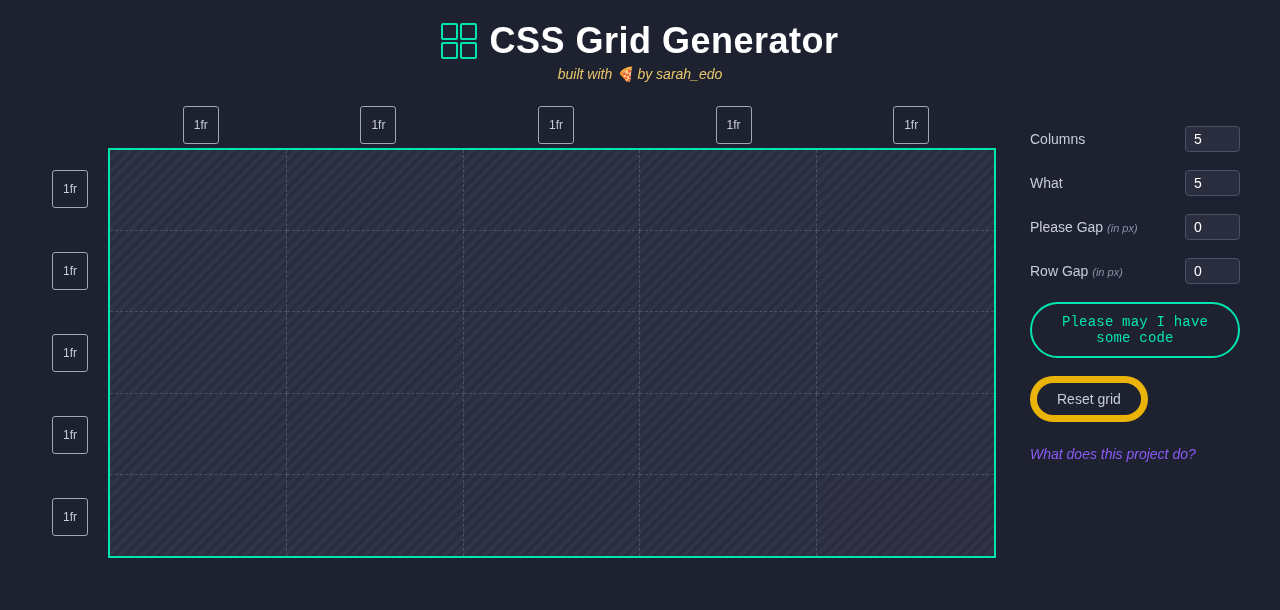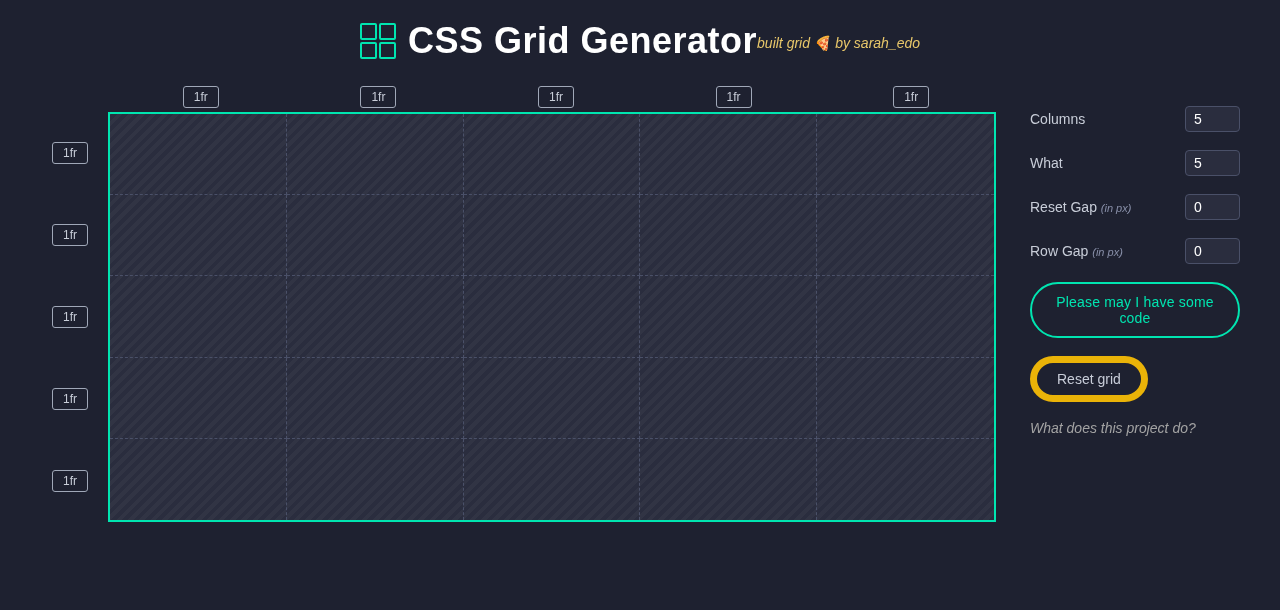--- a/index.html
+++ b/index.html
@@ -15,21 +15,21 @@
 
     .app-container {
       display: flex;
       flex-direction: column;
       align-items: center;
       padding: 20px 0 0 0;
     }
 
     .header {
       display: flex;
-      flex-direction: row;
+      flex-direction: column;
       align-items: center;
       margin-bottom: 24px;
     }
 
     .header-title-row {
       display: flex;
       align-items: center;
       gap: 12px;
     }
 
@@ -77,21 +77,21 @@
       flex: 1;
       display: flex;
       justify-content: center;
     }
 
     .fr-badge {
       background: transparent;
       border: 1px solid #a0a8b8;
       color: #c8cdd8;
       font-size: 12px;
-      padding: 3px 10px;
+      padding: 11px 10px;
       border-radius: 3px;
       white-space: nowrap;
     }
 
     .grid-with-row-labels {
       display: flex;
       align-items: stretch;
     }
 
     .row-labels-col {
@@ -179,57 +179,58 @@
       background: transparent;
       border: 2px solid #00e5b0;
       color: #00e5b0;
       font-size: 14px;
       padding: 10px 20px;
       border-radius: 30px;
       cursor: pointer;
       width: 100%;
       font-weight: 500;
       letter-spacing: 0.2px;
+      font-family: Liberation Mono, monospace;
     }
 
     .btn-reset {
       background: transparent;
       border: 7px solid #eab308;
       color: #c8cdd8;
       font-size: 14px;
       padding: 8px 20px;
       border-radius: 30px;
       cursor: pointer;
       width: auto;
       align-self: flex-start;
     }
 
     .what-does {
       font-style: italic;
       font-size: 14px;
-      color: #a3a3a3;
-      margin-top: 0;
+      color: #8b5cf6;
+      margin-top: 6px;
     }
   </style>
 </head>
 <body>
 
 <div class="app-container">
 
   <div class="header">
     <div class="header-title-row">
       <svg class="grid-icon" viewBox="0 0 36 36" fill="none" xmlns="http://www.w3.org/2000/svg">
         <rect x="1" y="1" width="15" height="15" rx="1" stroke="#00e5b0" stroke-width="2" fill="none"></rect>
         <rect x="20" y="1" width="15" height="15" rx="1" stroke="#00e5b0" stroke-width="2" fill="none"></rect>
         <rect x="1" y="20" width="15" height="15" rx="1" stroke="#00e5b0" stroke-width="2" fill="none"></rect>
         <rect x="20" y="20" width="15" height="15" rx="1" stroke="#00e5b0" stroke-width="2" fill="none"></rect>
       </svg>
       <h1 class="app-title">CSS Grid Generator</h1>
     </div>
-    <div class="subtitle">built grid 🍕 by sarah_edo</div>
+    <div class="subtitle">built with 🍕 by sarah_edo</div>
   </div>
 
   <div class="main-content">
 
     <div class="grid-section">
 
       <div class="column-labels-row">
         <div class="col-label">
           <span class="fr-badge">1fr</span>
         </div>
@@ -304,21 +305,21 @@
         <input class="control-input" type="number" value="5" style="">
       </div>
 
       <div class="control-row">
         <label class="control-label">What</label>
         <input class="control-input" type="number" value="5" style="">
       </div>
 
       <div class="control-row">
         <label class="control-label">
-          <span>Reset Gap</span>
+          <span>Please Gap</span>
           <span class="unit">(in px)</span>
         </label>
         <input class="control-input" type="number" value="0" style="">
       </div>
 
       <div class="control-row">
         <label class="control-label">
           <span>Row Gap</span>
           <span class="unit">(in px)</span>
         </label>

